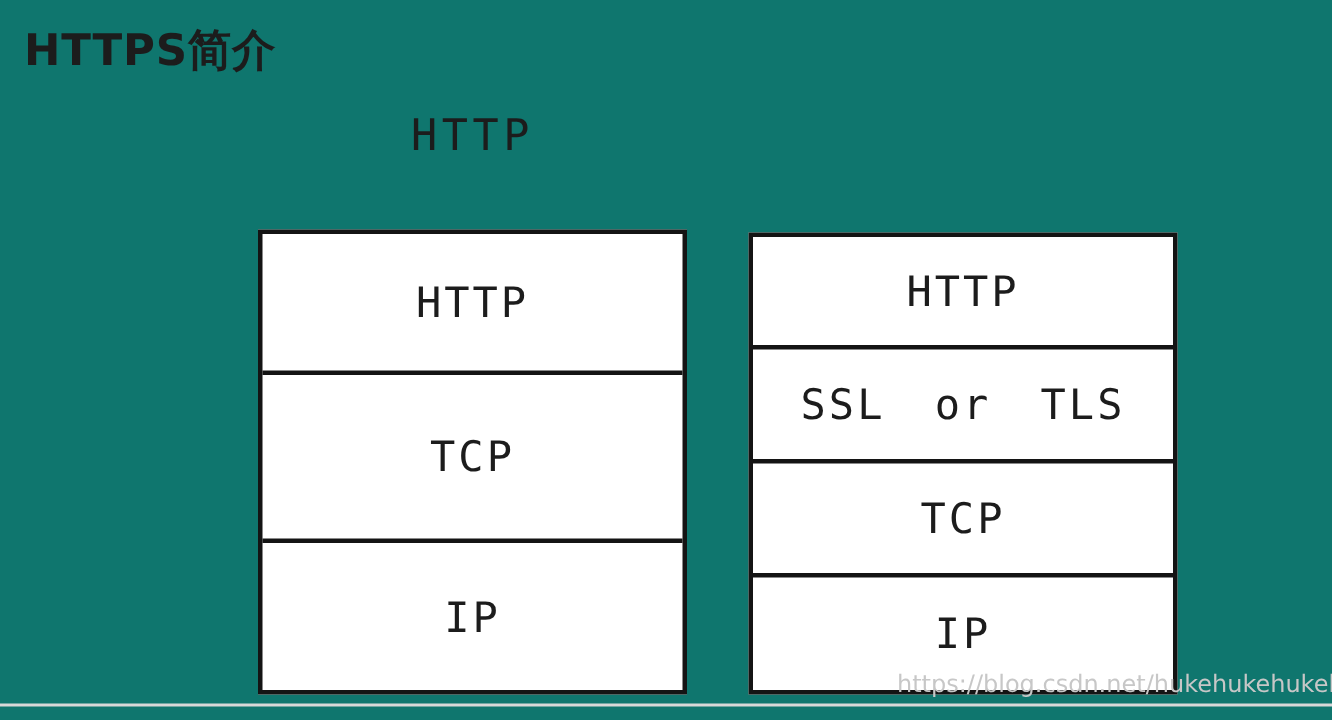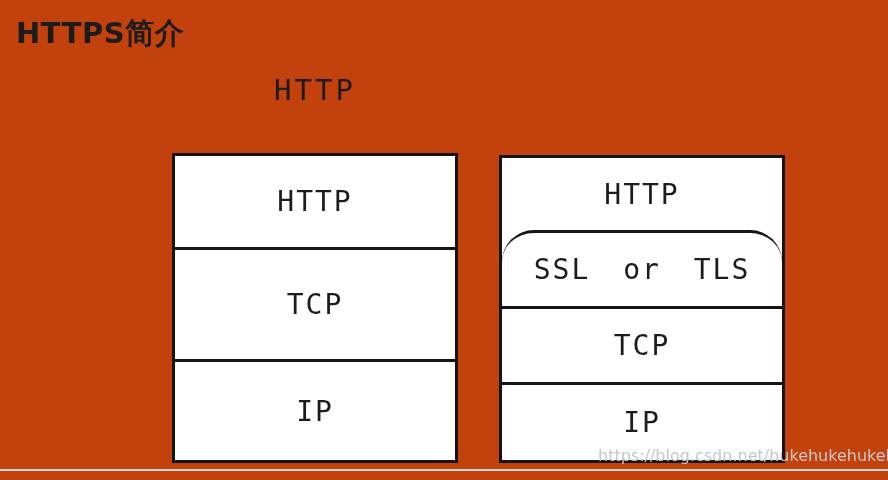--- a/index.html
+++ b/index.html
@@ -4,21 +4,21 @@
 <style>
   html, body {
     margin: 0;
     padding: 0;
     background: #ffffff;
   }
   .canvas {
     position: relative;
     width: 888px;
     height: 480px;
-    background: #c2410c;
+    background: #0f766e;
     overflow: hidden;
     font-family: "DejaVu Sans Mono", monospace;
     color: #1c1c1c;
   }
   .page-title {
     position: absolute;
     left: 16px;
     top: 14px;
     margin: 0;
     font-family: "DejaVu Sans", sans-serif;
@@ -67,21 +67,21 @@
     color: #1c1c1c;
   }
   .layer + .layer {
     border-top: 3px solid #141414;
   }
   
   .stack-box.left  .g90  { flex-grow: 90; }
   .stack-box.left  .g119 { flex-grow: 119; }
   .stack-box.left  .g101 { flex-grow: 101; }
   .stack-box.right .g75a { flex-grow: 75; }
-  .stack-box.right .g77  { flex-grow: 77; border-radius: 32px; }
+  .stack-box.right .g77  { flex-grow: 77; }
   .stack-box.right .g75b { flex-grow: 75; }
   .stack-box.right .g81  { flex-grow: 81; }
   .bottom-rule {
     position: absolute;
     left: 0;
     top: 469px;
     width: 888px;
     height: 2px;
     background: #d8d8d8;
   }

